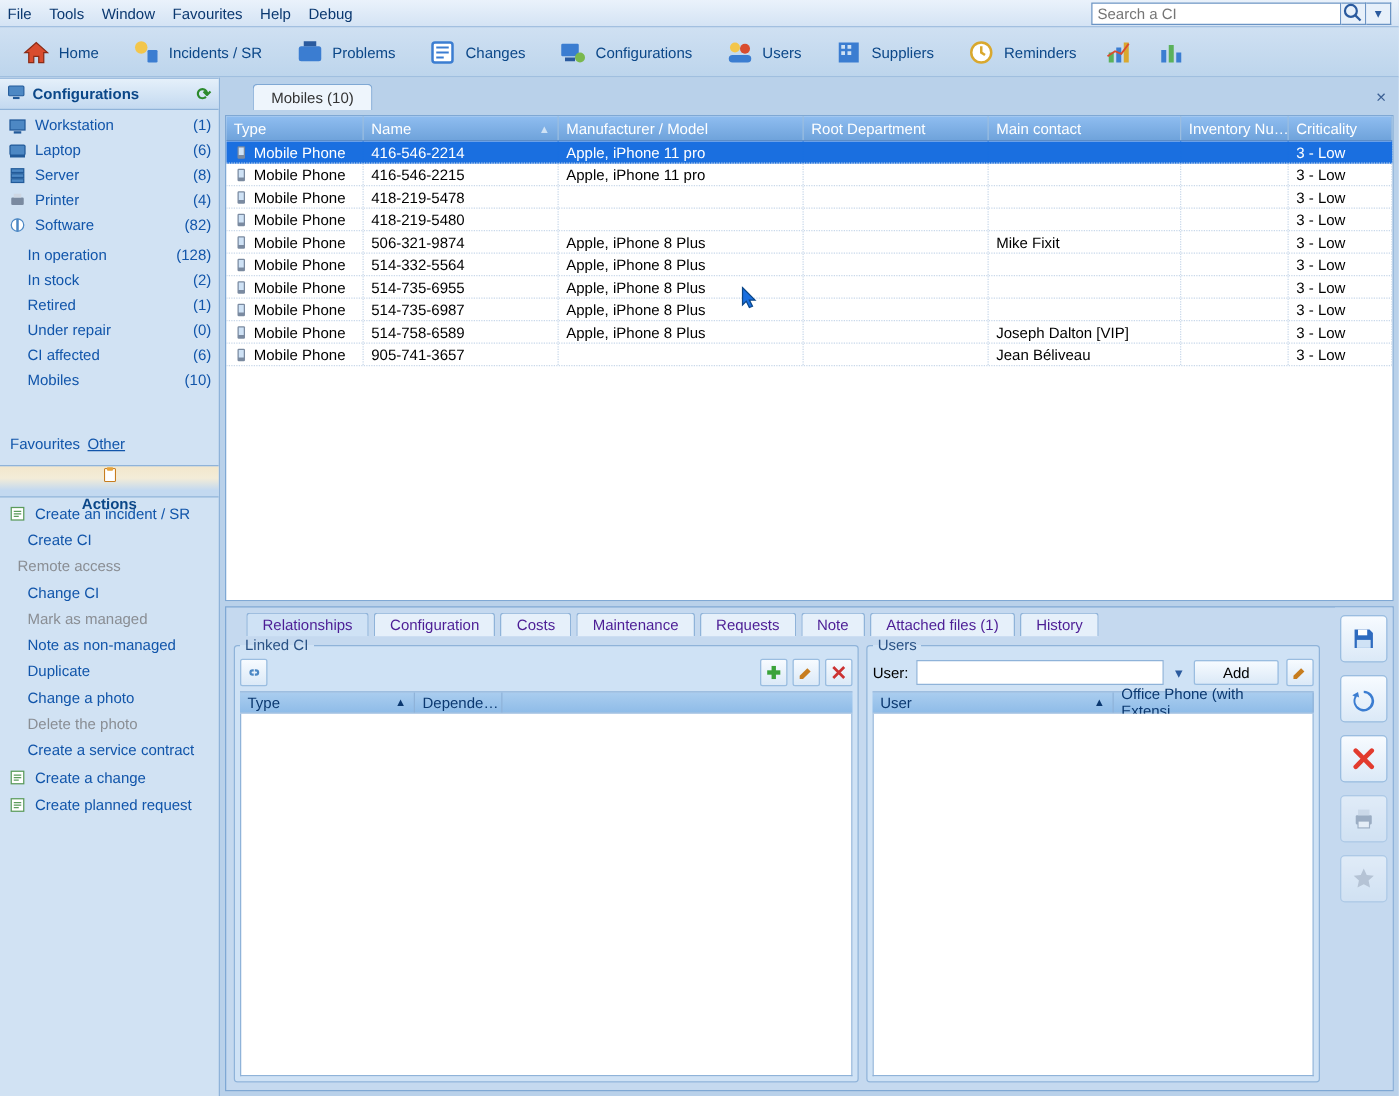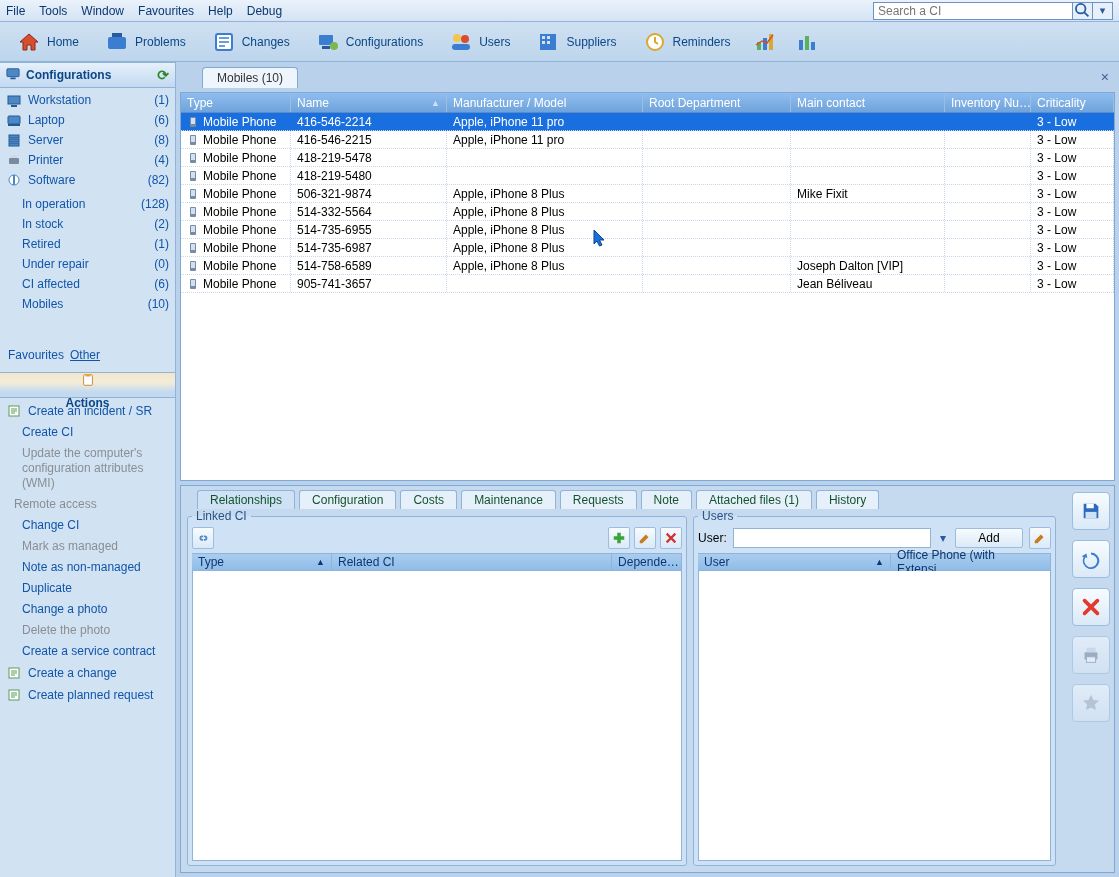--- a/index.html
+++ b/index.html
@@ -77,21 +77,21 @@
   .grow .gcell { border-right:1px dotted #c8d8ea; }
   .grow .ico { width:12px; height:12px; margin-right:4px; }
   .grow.sel { background:#1a6fe0; color:#fff; }
   .grow.sel .gcell { border-right-color:#1a6fe0; }
 
   
   .detail { height:388px; background:#c5d9ef; border:1px solid #7fa8d4; display:flex; gap:6px; padding:0; }
   .detail-main { flex:1; display:flex; flex-direction:column; }
   .dtab-row { display:flex; gap:4px; padding:4px 6px 0 16px; }
   .dtab { background:#e6f0fa; border:1px solid #8fb3d9; border-bottom:none; border-radius:3px 3px 0 0;
-          padding:2px 12px; color:#14532d; cursor:default; }
+          padding:2px 12px; color:#4c1d95; cursor:default; }
   .dtab.active { background:#cfe2f5; }
 
   .fieldsets { flex:1; display:flex; gap:6px; padding:0 6px 6px 6px; }
   fieldset { flex:1; border:1px solid #8fb3d9; border-radius:3px; background:#cfe2f5; padding:4px;
              display:flex; flex-direction:column; position:relative; }
   legend { padding:0 4px; color:#2a5285; }
   .fs-toolbar { display:flex; gap:4px; margin-bottom:4px; align-items:center; }
   .iconbtn { width:22px; height:22px; border:1px solid #9abde0; background:linear-gradient(#f7fbff,#dbe9f7);
              border-radius:2px; display:flex; align-items:center; justify-content:center; cursor:default; }
   .iconbtn svg { width:14px; height:14px; }
@@ -149,20 +149,29 @@
       <span class="ico">
         <svg viewBox="0 0 24 24">
           <path d="M3 12L12 4l9 8h-3v8h-4v-5h-4v5H6v-8z" fill="#d94c2e" stroke="#8a2b16"></path>
         </svg>
       </span>
       <span>Home</span>
     </div>
     <div class="tbtn">
       <span class="ico">
         <svg viewBox="0 0 24 24">
+          <circle cx="8" cy="8" r="5" fill="#f3c64b"></circle>
+          <rect x="13" y="10" width="8" height="10" rx="1" fill="#3b7dd1"></rect>
+        </svg>
+      </span>
+      <span>Incidents / SR</span>
+    </div>
+    <div class="tbtn">
+      <span class="ico">
+        <svg viewBox="0 0 24 24">
           <rect x="3" y="7" width="18" height="12" rx="2" fill="#3b7dd1"></rect>
           <rect x="7" y="3" width="10" height="4" fill="#2a5a9e"></rect>
         </svg>
       </span>
       <span>Problems</span>
     </div>
     <div class="tbtn">
       <span class="ico">
         <svg viewBox="0 0 24 24">
           <rect x="4" y="4" width="16" height="16" rx="2" fill="#fff" stroke="#3b7dd1" stroke-width="2"></rect>
@@ -344,23 +353,20 @@
           <span class="ico sbico">
             <svg viewBox="0 0 14 14">
               <rect x="2" y="2" width="10" height="10" fill="#fff" stroke="#5b9b5b"></rect>
               <path d="M4 5h6M4 7h6M4 9h4" stroke="#5b9b5b"></path>
             </svg>
           </span>
           <span class="txt" style="white-space:normal;line-height:1.25">Create an incident / SR</span>
         </div>
         <div class="side-item" style="height: auto; padding: 3px 6px 3px 22px;">
           <span class="txt" style="white-space:normal;line-height:1.25">Create CI</span>
-        </div>
-        <div class="side-item disabled" style="height: auto; padding: 3px 6px 3px 22px;">
-          <span class="txt" style="white-space:normal;line-height:1.25">Update the computer's configuration attributes (WMI)</span>
         </div>
         <div class="side-item disabled" style="height: auto; padding: 3px 6px 3px 14px;">
           <span class="txt" style="white-space:normal;line-height:1.25">Remote access</span>
         </div>
         <div class="side-item" style="height: auto; padding: 3px 6px 3px 22px;">
           <span class="txt" style="white-space:normal;line-height:1.25">Change CI</span>
         </div>
         <div class="side-item disabled" style="height: auto; padding: 3px 6px 3px 22px;">
           <span class="txt" style="white-space:normal;line-height:1.25">Mark as managed</span>
         </div>
@@ -625,23 +631,20 @@
                 <svg viewBox="0 0 16 16">
                     <path d="M3 3l10 10M13 3L3 13" stroke="#c33" stroke-width="2.5"></path>
                   </svg>
               </div>
             </div>
             <div class="mini-head">
               <div class="mcell" style="width:140px">
                   <span>Type</span>
                   <span style="margin-left:auto;font-size:9px;">▲</span>
                 </div>
-              <div class="mcell" style="flex:1">
-                  <span>Related CI</span>
-                </div>
               <div class="mcell" style="width:70px">
                   <span>Depende…</span>
                 </div>
             </div>
             <div class="mini-body"></div>
           </fieldset>
 
           <fieldset style="flex:0.72">
             <legend>Users</legend>
             <div class="userline" style="margin-bottom:4px;">

